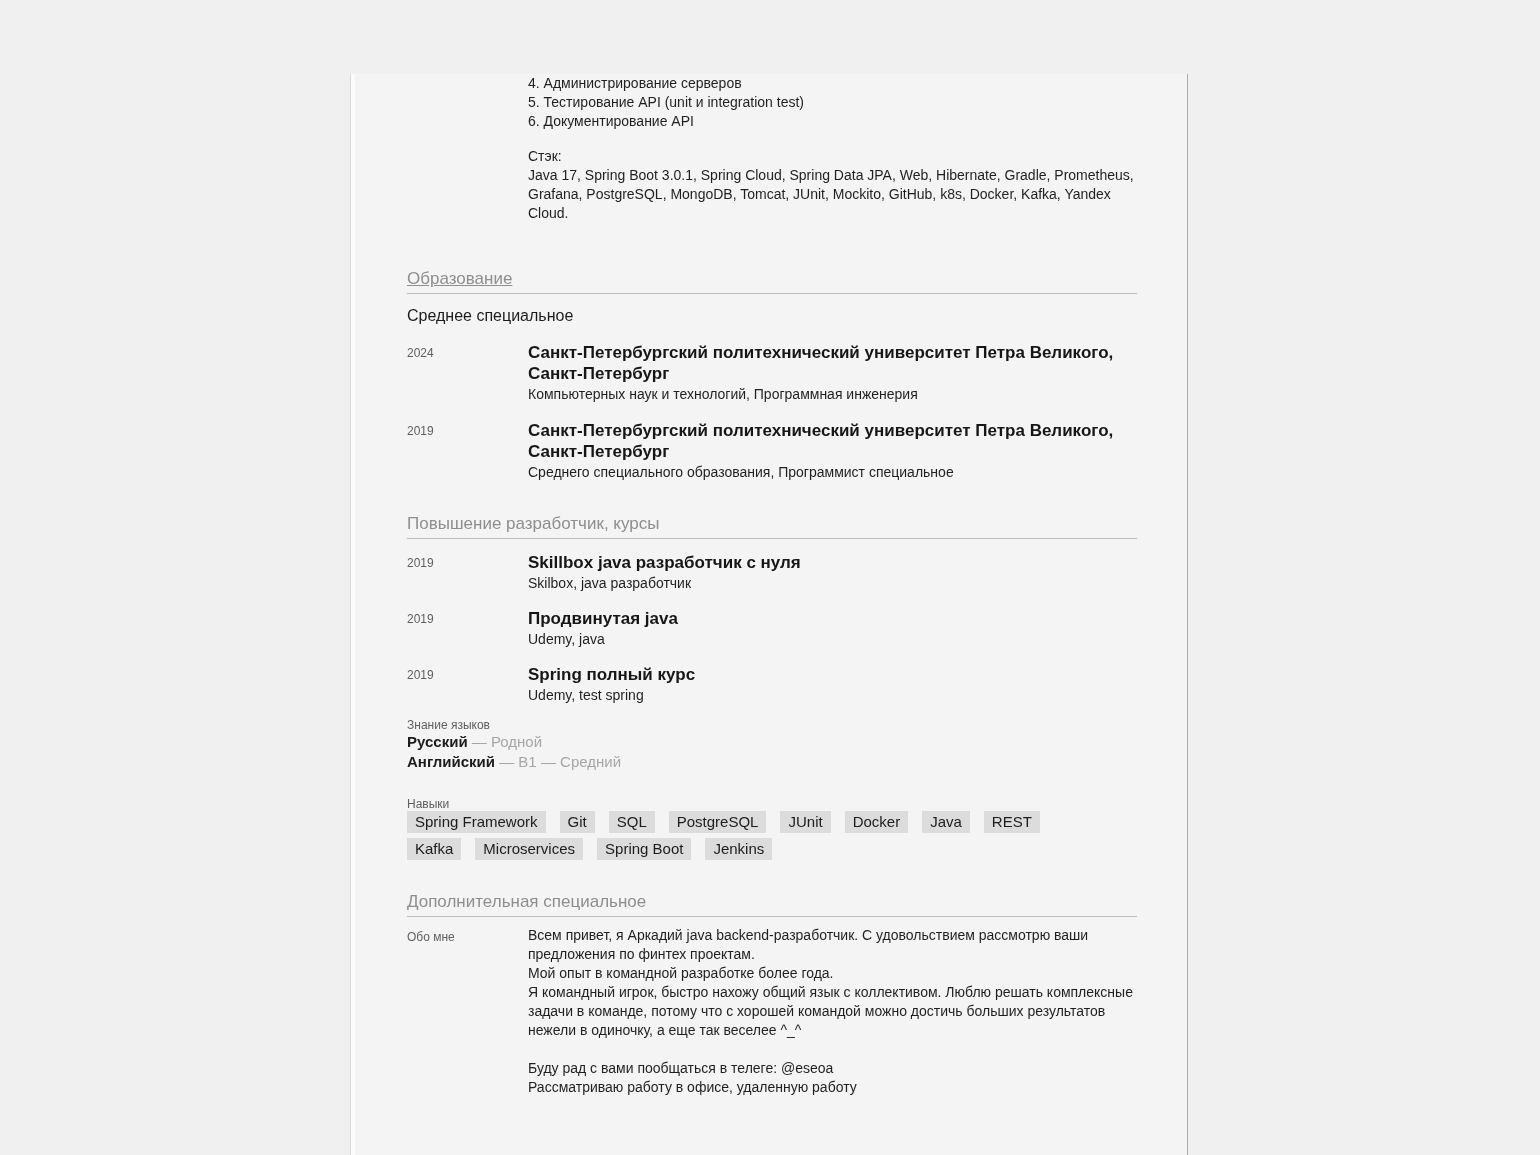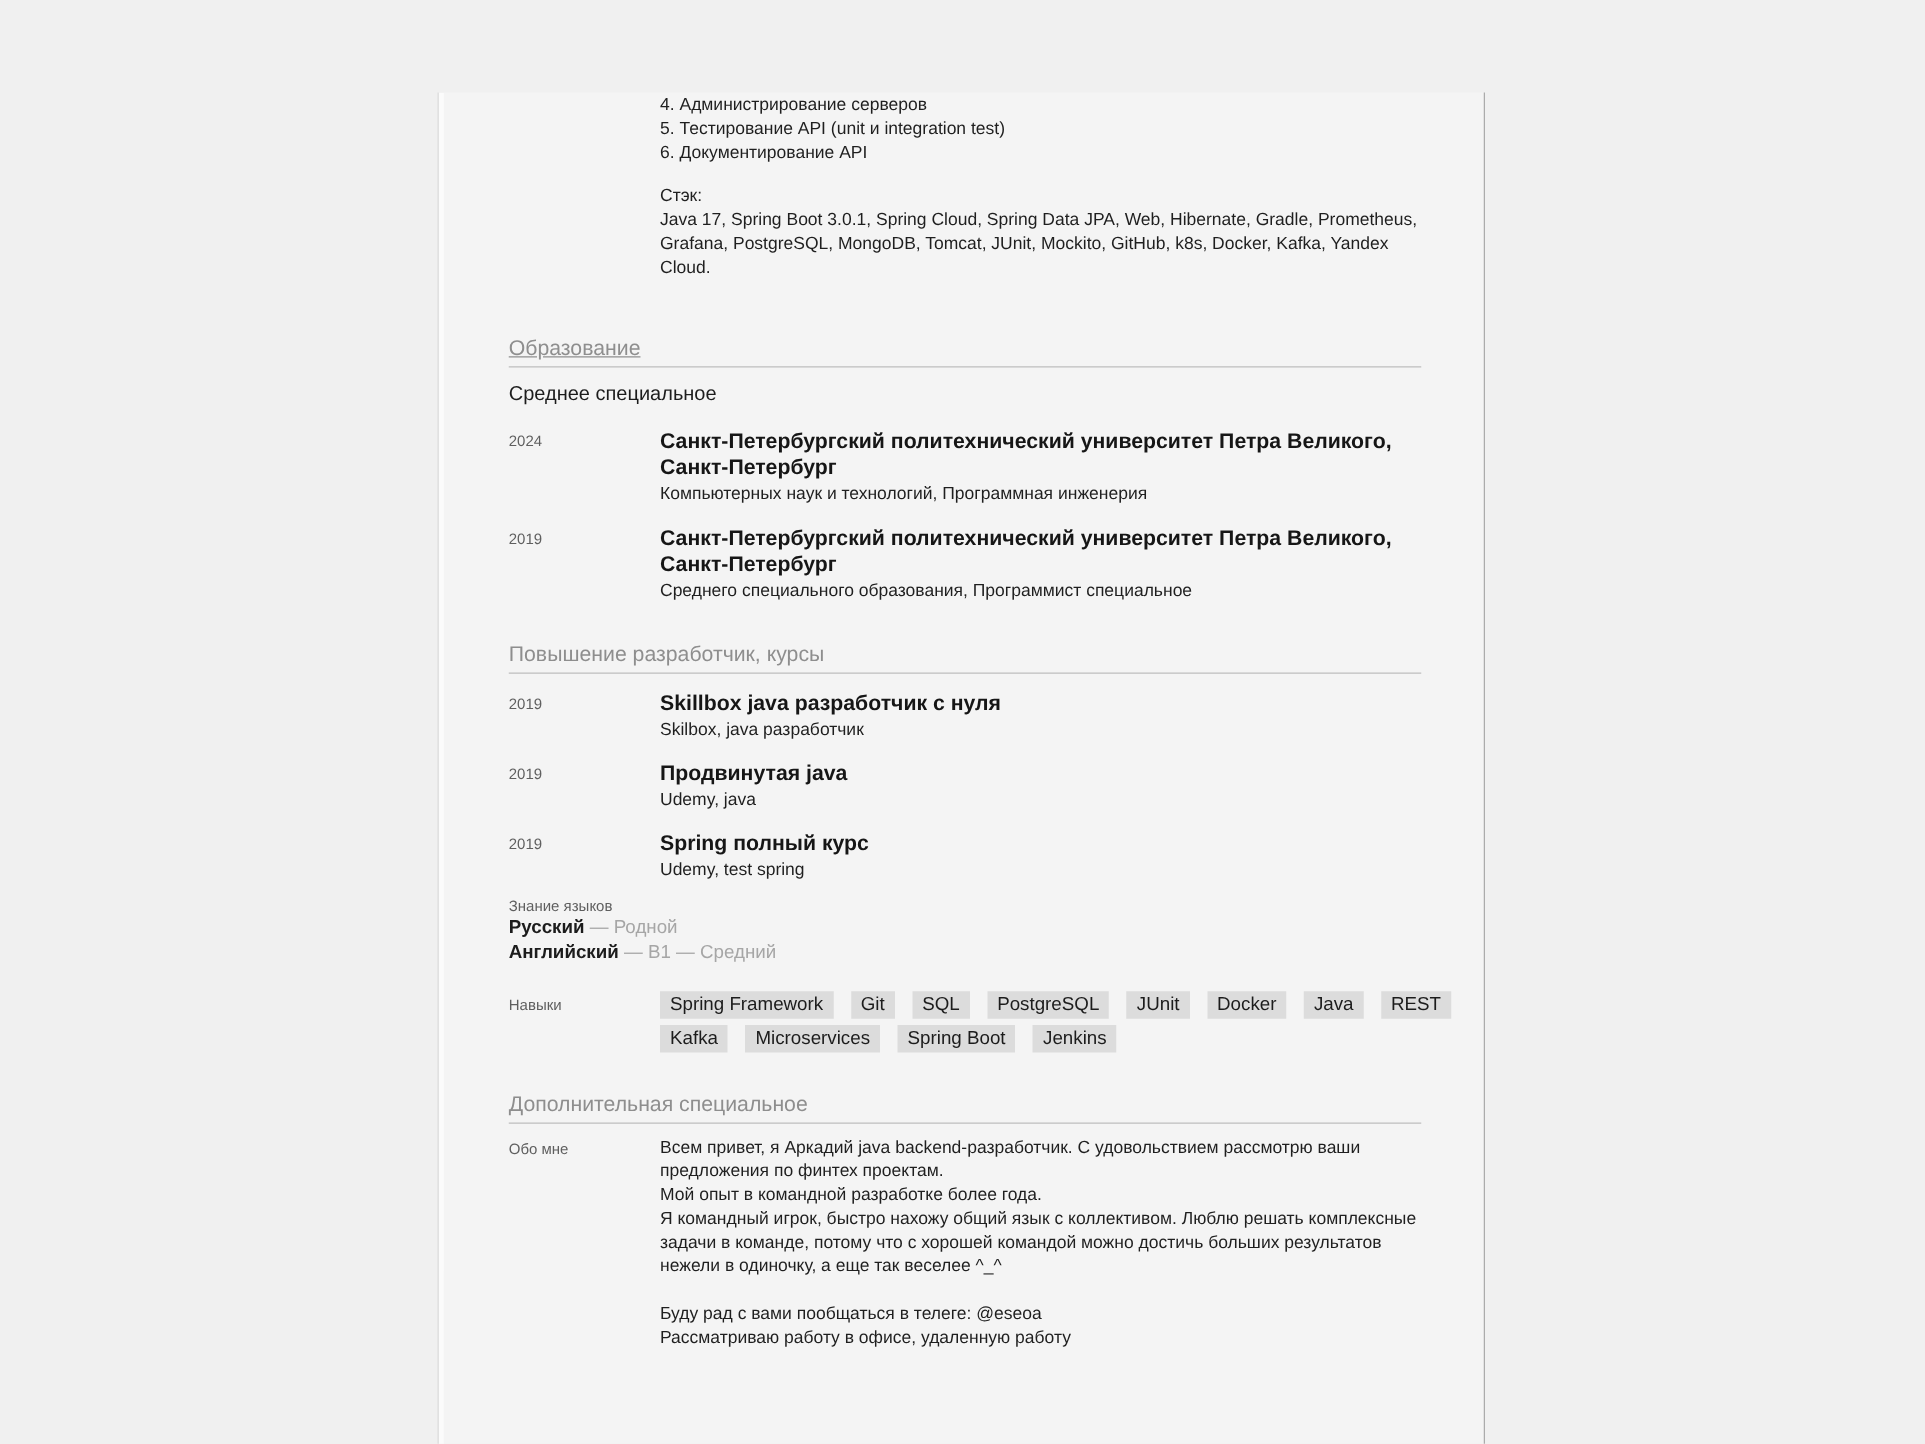--- a/index.html
+++ b/index.html
@@ -84,21 +84,21 @@
   .course + .course { margin-top: 15px; }
 
   .langs { margin-top: 9px; flex-direction: column; }
   .lang-line {
     font-size: 15px;
     line-height: 20px;
     color: #a6a6a6;
   }
   .lang-name { font-weight: 700; color: #1c1c1c; }
 
-  .skills-row { margin-top: 21px; }
+  .skills-row { margin-top: 21px; flex-direction: column; }
   .tags-line { display: flex; }
   .tags-line + .tags-line { margin-top: 5px; }
   .tag {
     background: #dcdcdc;
     color: #1c1c1c;
     font-size: 15px;
     line-height: 17px;
     padding: 2px 8px 3px 8px;
     margin-right: 14px;
     white-space: nowrap;

